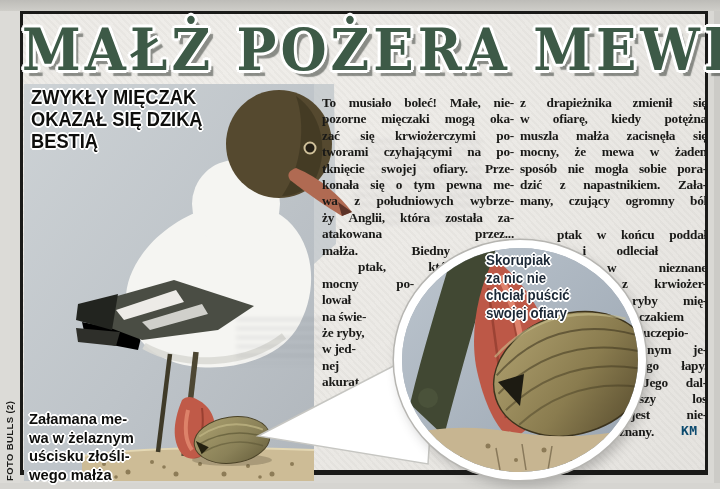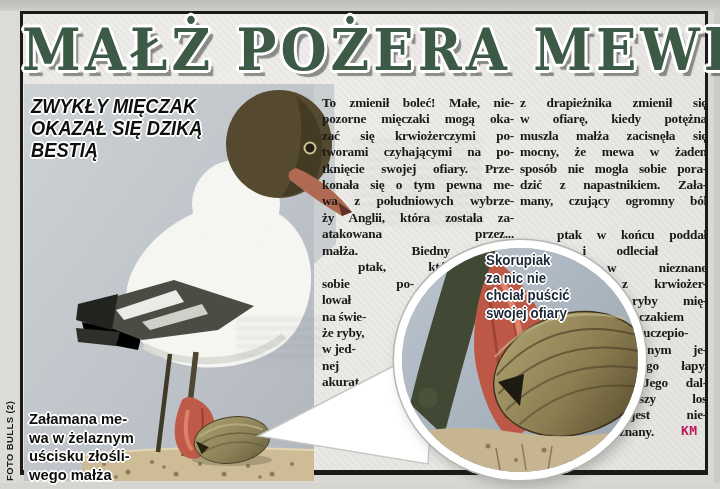--- a/index.html
+++ b/index.html
@@ -32,21 +32,21 @@
     color:#3d5a47;
     transform:scaleY(1.1);transform-origin:50% 0;
     text-shadow:
       3px 0 0 #fff,-3px 0 0 #fff,0 3px 0 #fff,0 -3px 0 #fff,
       2px 2px 0 #fff,-2px -2px 0 #fff,2px -2px 0 #fff,-2px 2px 0 #fff,
       5px 5px 1px rgba(40,45,40,0.5);
     white-space:nowrap;
   }
 
   
-  .subheadline{position:absolute;left:31px;top:95px;z-index:6;font-style:italic;}
+  .subheadline{position:absolute;left:31px;top:86px;z-index:6;}
   .subheadline div{
     font-weight:700;font-size:21px;line-height:22px;color:#0e0e0c;
     transform:scaleX(0.87);transform-origin:0 0;white-space:nowrap;
     text-shadow:2px 0 0 #fff,-2px 0 0 #fff,0 2px 0 #fff,0 -2px 0 #fff,
       1px 1px 0 #fff,-1px -1px 0 #fff,1px -1px 0 #fff,-1px 1px 0 #fff;
   }
 
   
   .bodycol{position:absolute;z-index:2;}
   .bodycol div{
@@ -80,21 +80,21 @@
   .col2b div:nth-of-type(8){width:60px;}
   .col2b div:nth-of-type(9){width:61px;}
   .col2b div:nth-of-type(10){width:64px;}
   .col2b div:nth-of-type(11){width:68px;}
   .col2b div:nth-of-type(12){width:76px;}
   .col2b div:nth-of-type(13){width:60px;margin-right:28px;text-align-last:left;}
 
   .byline{
     position:absolute;left:681px;top:423px;z-index:5;
     font-family:"DejaVu Sans Mono", monospace;font-weight:700;
-    font-size:13px;letter-spacing:0.5px;color:#be185d;
+    font-size:13px;letter-spacing:0.5px;color:#0c4a6e;
   }
 
   
   .photo-svg{position:absolute;left:24px;top:84px;z-index:1;}
   .ghost{position:absolute;z-index:1;filter:blur(2px);opacity:0.12;
     background:repeating-linear-gradient(#6a6a72 0 3px, transparent 3px 9px);}
   .ghost1{left:352px;top:140px;width:130px;height:90px;}
   .ghost2{left:236px;top:318px;width:88px;height:46px;opacity:0.15;}
 
   
@@ -219,35 +219,35 @@
 
 <div class="subheadline">
 
 <div>ZWYKŁY MIĘCZAK</div>
     <div>OKAZAŁ SIĘ DZIKĄ</div>
     <div>BESTIĄ</div>
   </div>
 
 <div class="bodycol col1a">
 
-<div>To zmienił boleć! Małe, nie-</div>
+<div>To musiało boleć! Małe, nie-</div>
     <div>pozorne mięczaki mogą oka-</div>
     <div>zać się krwiożerczymi po-</div>
     <div>tworami czyhającymi na po-</div>
     <div>tknięcie swojej ofiary. Prze-</div>
     <div>konała się o tym pewna me-</div>
     <div>wa z południowych wybrze-</div>
     <div>ży Anglii, która została za-</div>
     <div>atakowana przez...</div>
   </div>
 <div class="bodycol col1b">
 
 <div>małża. Biedny</div>
     <div>ptak, który</div>
-    <div>sobie po-</div>
+    <div>mocny po-</div>
     <div>lował</div>
     <div>na świe-</div>
     <div>że ryby,</div>
     <div>w jed-</div>
     <div>nej</div>
     <div>akurat</div>
   </div>
 <div class="bodycol col2a">
 
 <div>z drapieżnika zmienił się</div>

